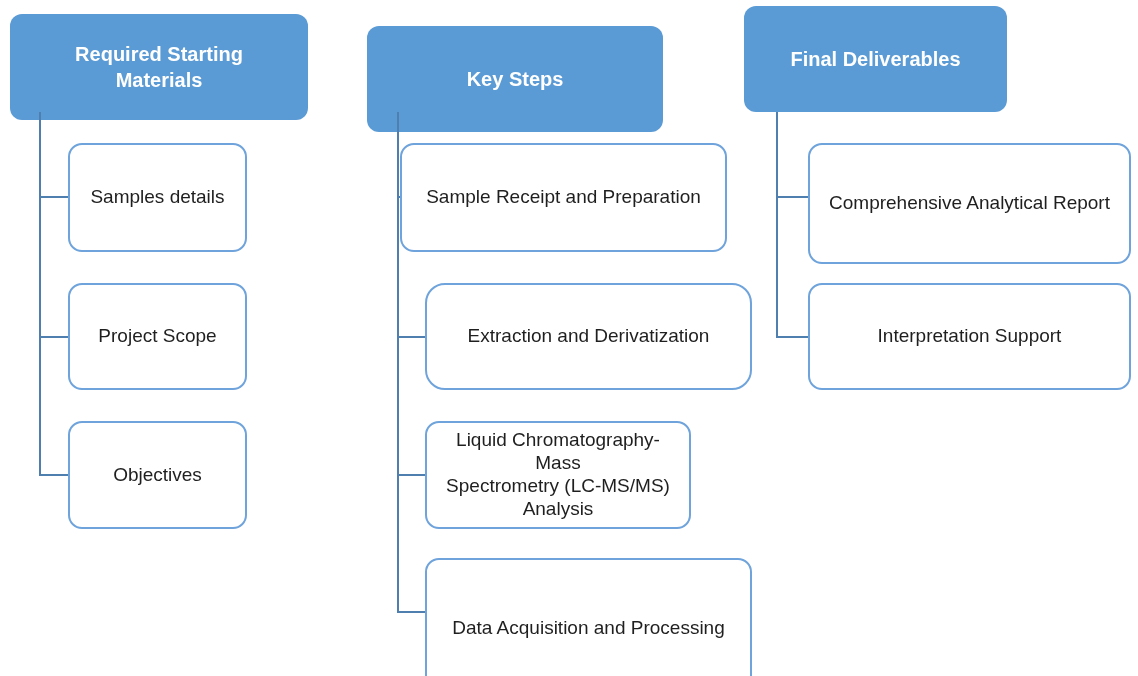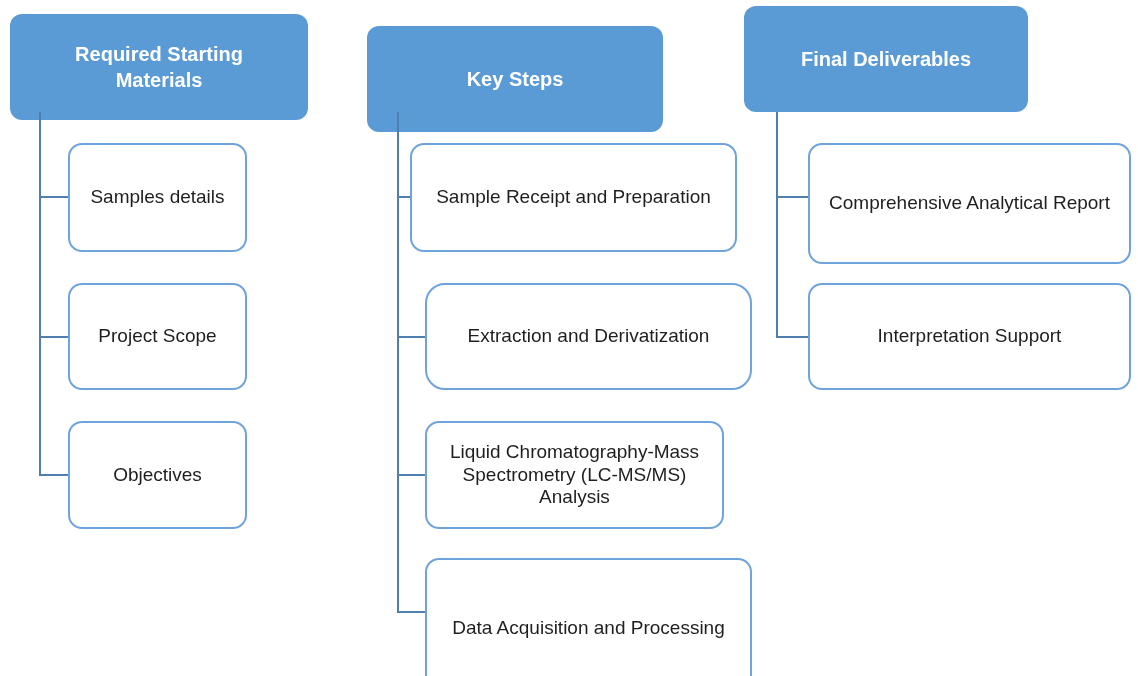--- a/index.html
+++ b/index.html
@@ -66,28 +66,28 @@
   <div class="node" style="left:68px; top:283px; width:179px; height:107px;">Project Scope</div>
 
   <div class="hdr" style="left:367px; top:6px; width:296px; height:106px;margin-top:20px;">Key Steps</div>
 
   <div class="vline" style="left:397px; top:112px; width:2px; height:501px;"></div>
   <div class="hline" style="left:397px; top:196px; width:28px; height:2px;"></div>
   <div class="hline" style="left:397px; top:336px; width:28px; height:2px;"></div>
   <div class="hline" style="left:397px; top:474px; width:28px; height:2px;"></div>
   <div class="hline" style="left:397px; top:611px; width:28px; height:2px;"></div>
 
-  <div class="node" style="left:410px; top:143px; width:327px; height:109px;">Sample Receipt and Preparation</div>
+  <div class="node" style="left:400px; top:143px; width:327px; height:109px;">Sample Receipt and Preparation</div>
   <div class="node" style="left:425px; top:283px; width:327px; height:107px;border-radius:20px;">Extraction and Derivatization</div>
-  <div class="node" style="left:425px; top:421px; width:299px; height:108px;">Liquid Chromatography-Mass
+  <div class="node" style="left:425px; top:421px; width:266px; height:108px;">Liquid Chromatography-Mass
 Spectrometry (LC-MS/MS)
 Analysis</div>
   <div class="node" style="left:425px; top:558px; width:327px; height:140px;">Data Acquisition and Processing</div>
 
-  <div class="hdr" style="left:744px; top:6px; width:284px; height:106px;">Final Deliverables</div>
+  <div class="hdr" style="left:744px; top:6px; width:263px; height:106px;">Final Deliverables</div>
 
   <div class="vline" style="left:776px; top:112px; width:2px; height:226px;"></div>
   <div class="hline" style="left:776px; top:196px; width:32px; height:2px;"></div>
   <div class="hline" style="left:776px; top:336px; width:32px; height:2px;"></div>
 
   <div class="node" style="left:808px; top:143px; width:323px; height:121px;">Comprehensive Analytical Report</div>
   <div class="node" style="left:808px; top:283px; width:323px; height:107px;">Interpretation Support</div>
 
 </div>
 

